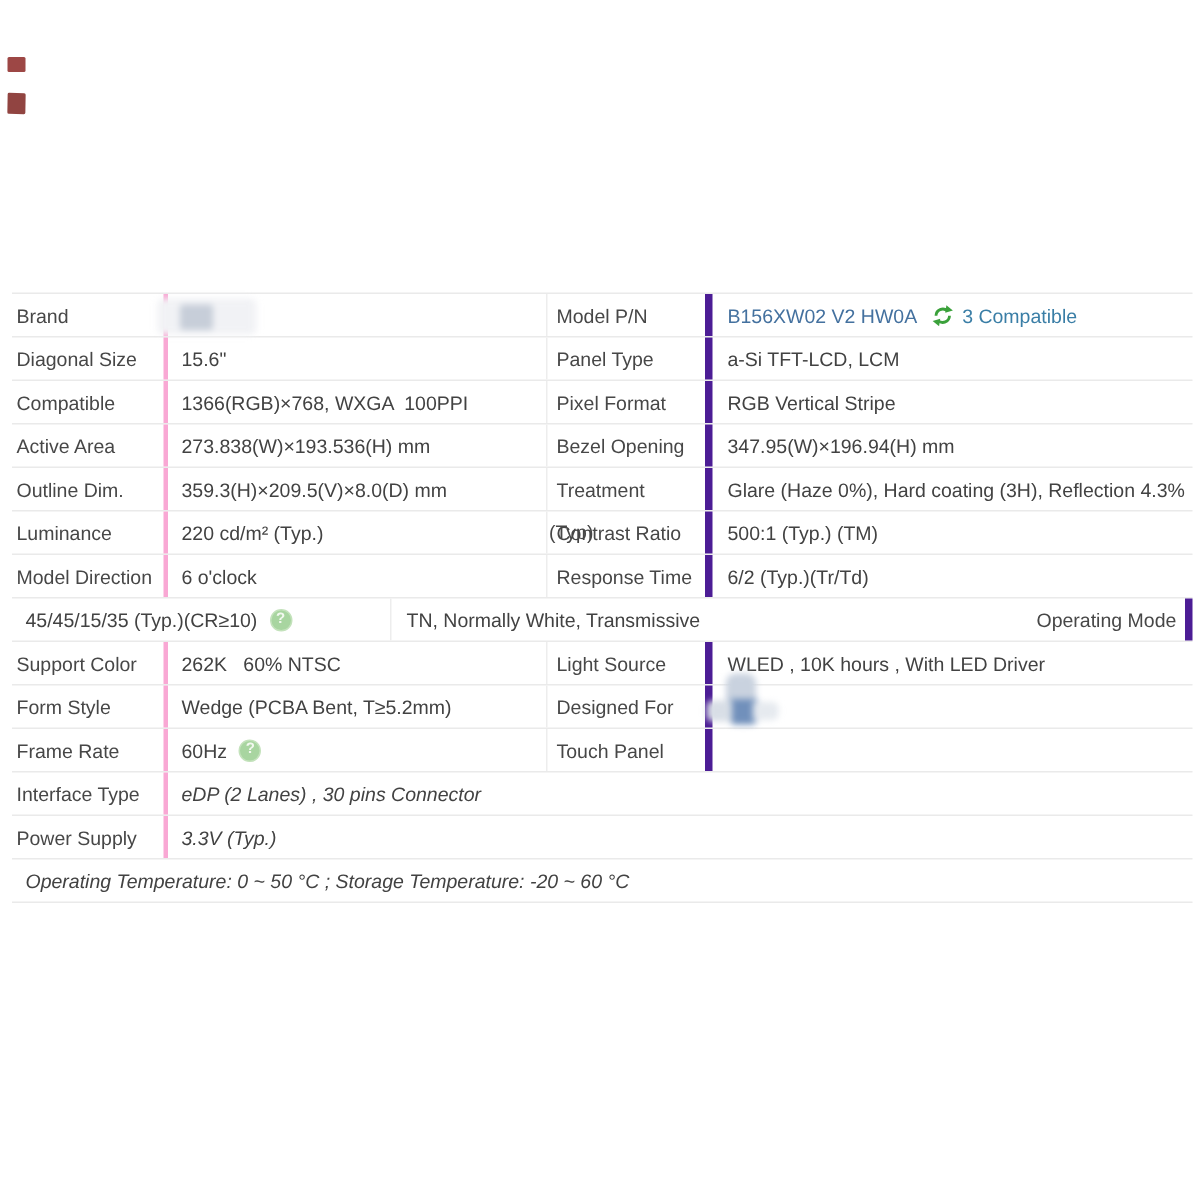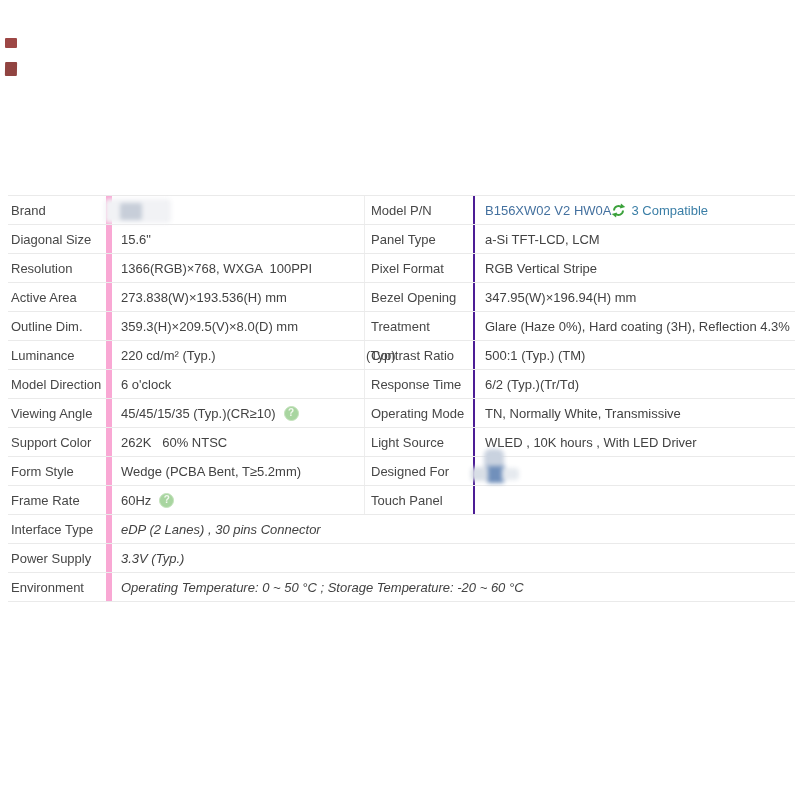--- a/index.html
+++ b/index.html
@@ -10,28 +10,28 @@
   
   .mark { position:absolute; opacity:.85; border-radius:1px; }
   .mark-1 { left:5px; top:38px; width:12px; height:10px; background:#8c2724; }
   .mark-2 { left:5px; top:62px; width:12px; height:14px; background:#7e2320; transform:rotate(1deg); }
 
   
   .spec-table { position:absolute; left:8px; top:195px; width:787px;
                 border-top:1px solid #eaeaea; font-size:13px; color:#424242; }
   .row { display:flex; align-items:center; height:29px; border-bottom:1px solid #eaeaea; }
   .cell { white-space:pre; overflow:visible; display:flex; align-items:center; position:relative; height:100%; }
-  .c-label   { width:104px; padding-left:3px;  border-right:6px solid #f9a8d4; color:#474747; }
+  .c-label   { width:104px; padding-left:3px;  border-right:3px solid #f9a8d4; color:#474747; }
   .c-val-l   { width:253px; padding-left:9px;  border-right:1px solid #ededed; }
-  .c-label-r { width:110px; padding-left:6px;  border-right:2px solid #4c1d95; color:#474747; }
+  .c-label-r { width:110px; padding-left:6px;  border-right:5px solid #4c1d95; color:#474747; }
   .c-val-r   { flex:1; padding-left:10px; }
   .c-val-full{ flex:1; padding-left:9px;font-style:italic; }
 
   
-  .pn-link { color:#44719f; cursor:pointer; }
+  .pn-link { color:#44719f; margin-right:10px; cursor:pointer; }
   .compat-link { color:#3a7ea6; cursor:pointer; margin-left:5px; }
   .recycle { display:inline-flex; align-items:center; }
 
   
   .help-badge { display:inline-flex; align-items:center; justify-content:center;
                 width:15px; height:15px; margin-left:8px; border-radius:50%;
                 background:#a8d5a0; border:1px solid #c3e2bb; color:#f2f8ef;
                 font-size:10px; font-weight:bold; line-height:1; cursor:pointer; }
 
   
@@ -82,21 +82,21 @@
     </div>
 
     <div class="row">
       <div class="cell c-label">Diagonal Size</div>
       <div class="cell c-val-l">15.6"</div>
       <div class="cell c-label-r">Panel Type</div>
       <div class="cell c-val-r">a-Si TFT-LCD, LCM</div>
     </div>
 
     <div class="row">
-      <div class="cell c-label">Resolution</div>
+      <div class="cell c-label">Compatible</div>
       <div class="cell c-val-l">1366(RGB)×768, WXGA  100PPI</div>
       <div class="cell c-label-r">Pixel Format</div>
       <div class="cell c-val-r">RGB Vertical Stripe</div>
     </div>
 
     <div class="row">
       <div class="cell c-label">Active Area</div>
       <div class="cell c-val-l">273.838(W)×193.536(H) mm</div>
       <div class="cell c-label-r">Bezel Opening</div>
       <div class="cell c-val-r">347.95(W)×196.94(H) mm</div>
@@ -120,27 +120,26 @@
     </div>
 
     <div class="row">
       <div class="cell c-label">Model Direction</div>
       <div class="cell c-val-l">6 o'clock</div>
       <div class="cell c-label-r">Response Time</div>
       <div class="cell c-val-r">6/2 (Typ.)(Tr/Td)</div>
     </div>
 
     <div class="row">
-      <div class="cell c-label">Viewing Angle</div>
       <div class="cell c-val-l">
         <span>45/45/15/35 (Typ.)(CR≥10)</span>
         <span class="help-badge">?</span>
       </div>
+      <div class="cell c-val-r">TN, Normally White, Transmissive</div>
       <div class="cell c-label-r">Operating Mode</div>
-      <div class="cell c-val-r">TN, Normally White, Transmissive</div>
     </div>
 
     <div class="row">
       <div class="cell c-label">Support Color</div>
       <div class="cell c-val-l">262K   60% NTSC</div>
       <div class="cell c-label-r">Light Source</div>
       <div class="cell c-val-r">WLED , 10K hours , With LED Driver</div>
     </div>
 
     <div class="row">
@@ -167,18 +166,17 @@
       <div class="cell c-label">Interface Type</div>
       <div class="cell c-val-full">eDP (2 Lanes) , 30 pins Connector</div>
     </div>
 
     <div class="row">
       <div class="cell c-label">Power Supply</div>
       <div class="cell c-val-full">3.3V (Typ.)</div>
     </div>
 
     <div class="row">
-      <div class="cell c-label">Environment</div>
       <div class="cell c-val-full">Operating Temperature: 0 ~ 50 °C ; Storage Temperature: -20 ~ 60 °C</div>
     </div>
 
   </div>
 </div>
 
 </body></html>

